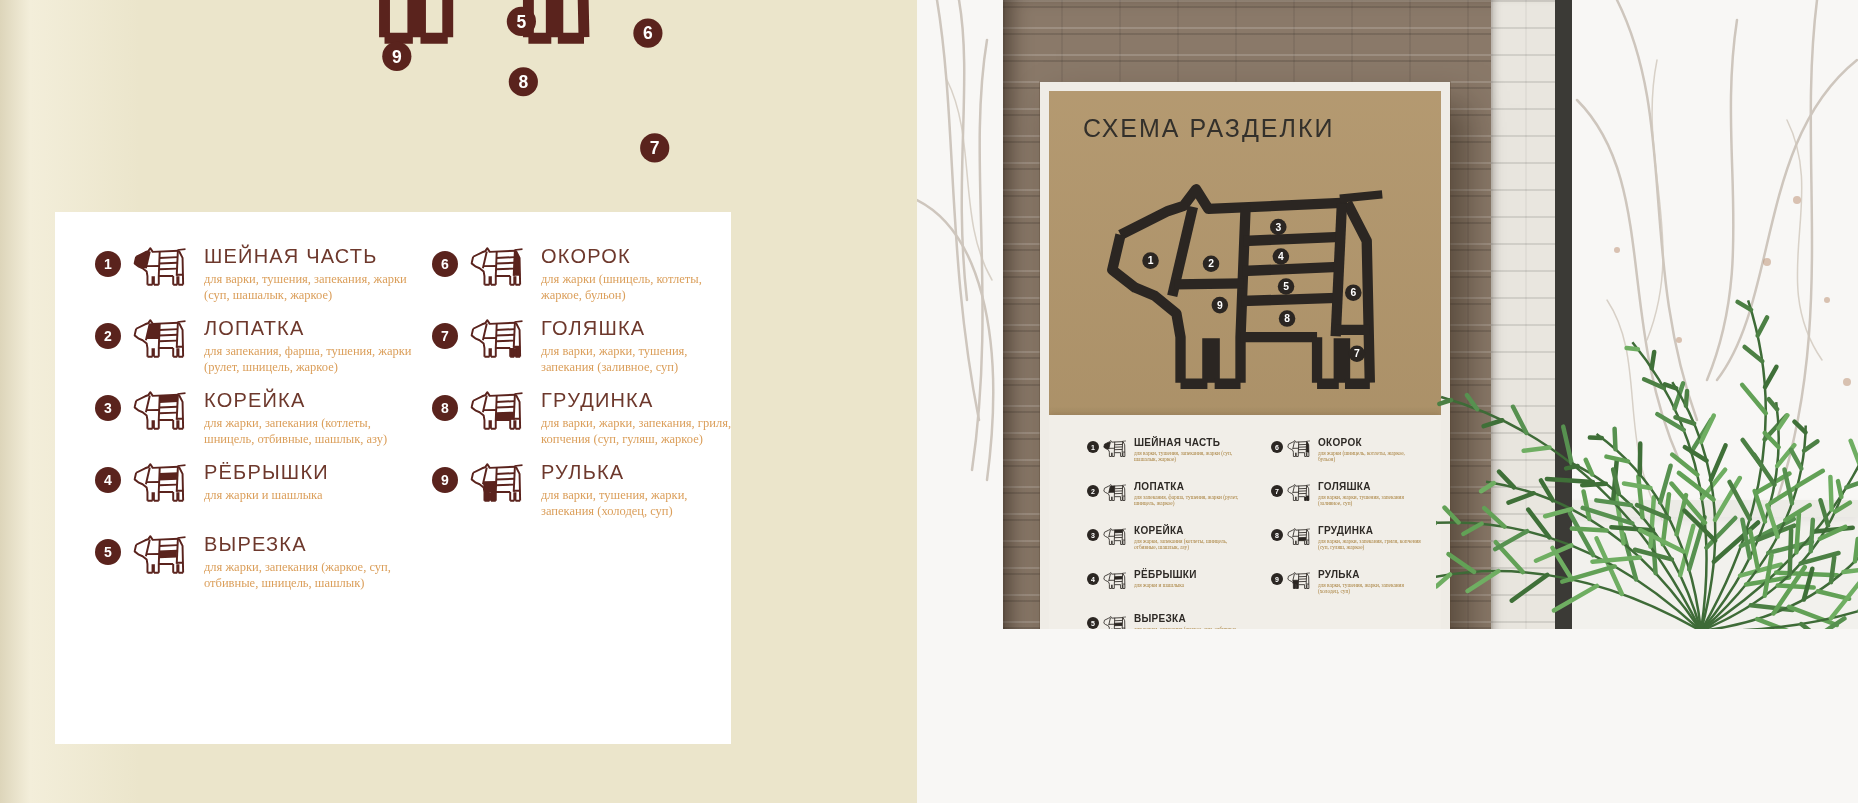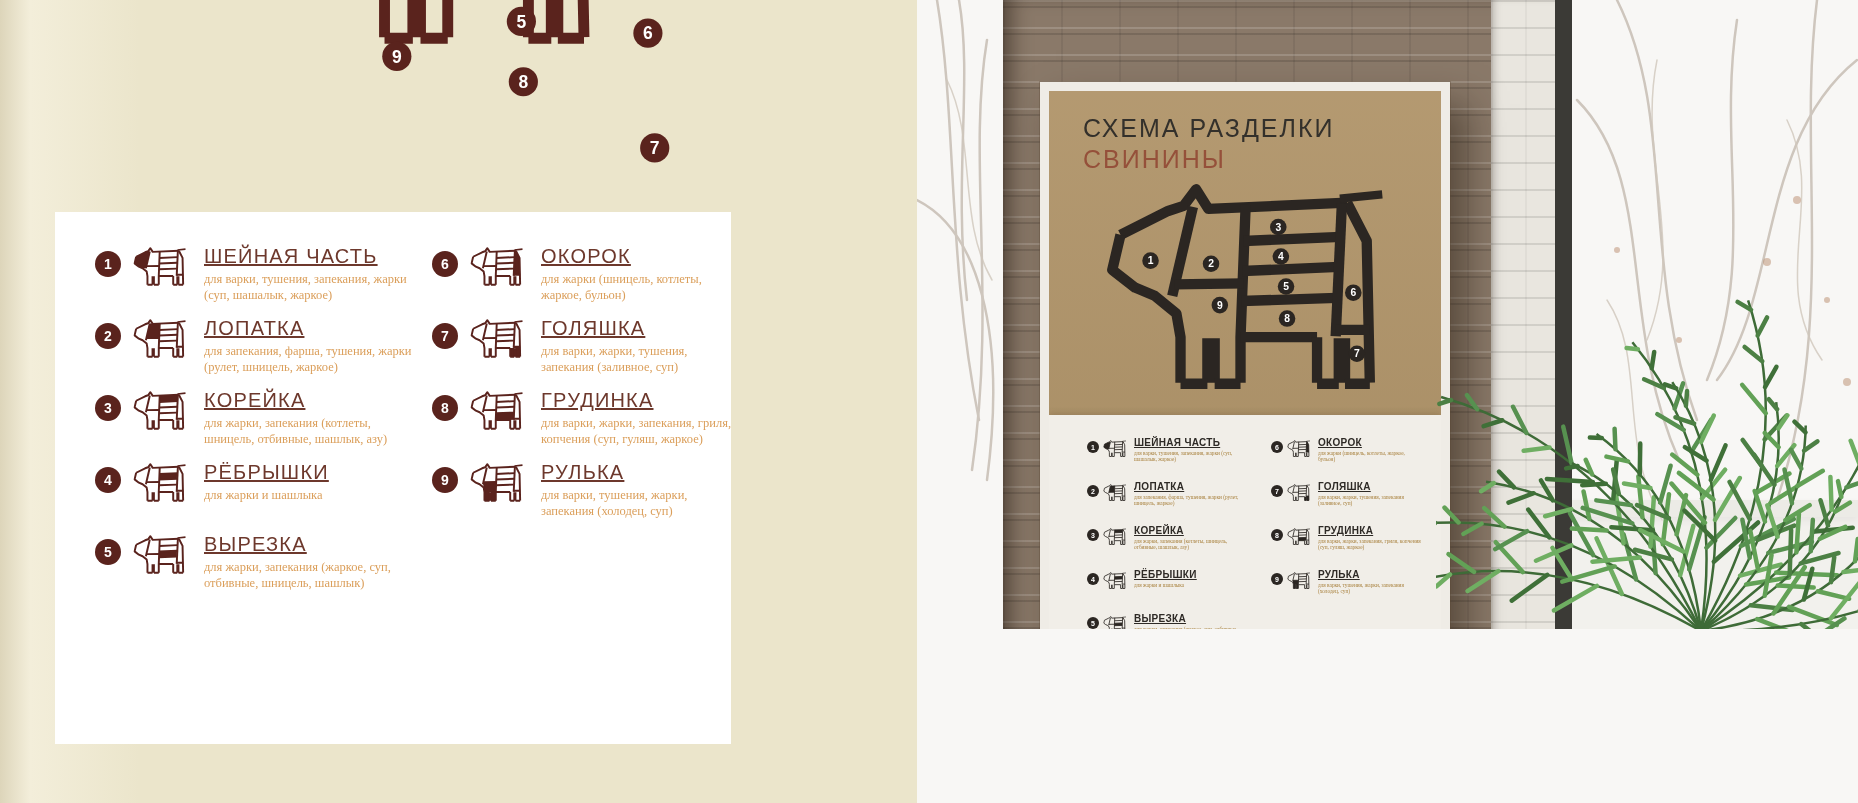--- a/index.html
+++ b/index.html
@@ -15,21 +15,21 @@
   .panel{position:absolute;left:55px;top:212px;width:676px;height:532px;background:var(--panel);
     display:flex;padding:33px 0 0 40px;box-sizing:border-box;}
   .col{width:337px;flex:none;}
   .col.r{width:300px;}
 
   .legend-item{display:flex;align-items:flex-start;min-height:72px;}
   .badge{flex:none;width:26px;height:26px;border-radius:50%;background:var(--maroon);
     color:#fff;font-weight:700;font-size:14px;display:flex;align-items:center;justify-content:center;margin-top:6px;}
   .pig-ico{flex:none;width:57px;height:39px;margin:2px 0 0 12px;color:var(--maroon);}
   .txt{margin-left:14px;width:218px;}
-  .ttl{font-size:20px;letter-spacing:1.2px;color:var(--heading);line-height:1.15;font-weight:400;text-decoration:underline;}
+  .ttl{font-size:20px;letter-spacing:1.2px;color:var(--heading);line-height:1.15;font-weight:400;}
   .dsc{font-size:12.5px;line-height:1.3;color:var(--accent);margin-top:3px;font-family:Liberation Serif, serif;}
 
   
   .pig-ico.s1{--s1:currentColor}.pig-ico.s2{--s2:currentColor}.pig-ico.s3{--s3:currentColor}
   .pig-ico.s4{--s4:currentColor}.pig-ico.s5{--s5:currentColor}.pig-ico.s6{--s6:currentColor}
   .pig-ico.s7{--s7:currentColor}.pig-ico.s8{--s8:currentColor}.pig-ico.s9{--s9:currentColor}
 
   
   .photo{position:absolute;left:917px;top:0;width:941px;height:629px;background:#f8f7f5;overflow:hidden;}
   .branches{position:absolute;left:0;top:0;z-index:1;}
@@ -287,21 +287,20 @@
     <div class="under-sill"></div>
     <div class="pillar">
       <div class="white-brick"></div>
     </div>
     <div class="frame-bar"></div>
 
     <div class="poster">
       <div class="poster-inner">
         <div class="poster-title">
           <div class="t1">СХЕМА РАЗДЕЛКИ</div>
-          <div class="t2">СВИНИНЫ</div>
         </div>
         <svg class="poster-pig" width="300" height="207" viewBox="0 0 580 400">
           <use href="#pigbody"></use>
           <g id="poster-badges">
               <circle cx="88" cy="150" r="16" fill="currentColor"></circle>
               <text x="88" y="157.2" font-size="20" class="bnum">1</text>
               <circle cx="205" cy="156" r="16" fill="currentColor"></circle>
               <text x="205" y="163.2" font-size="20" class="bnum">2</text>
               <circle cx="335" cy="85" r="16" fill="currentColor"></circle>
               <text x="335" y="92.2" font-size="20" class="bnum">3</text>

